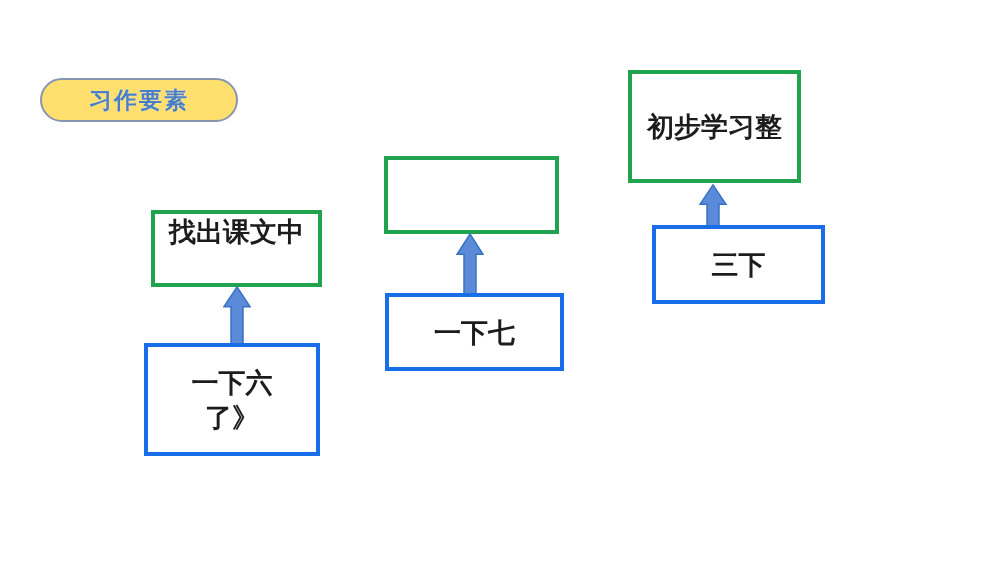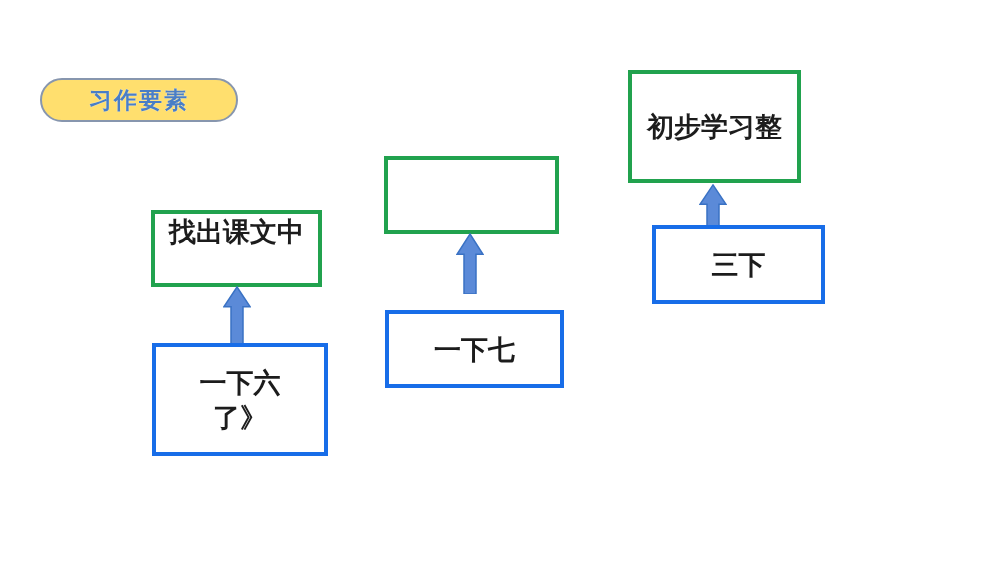--- a/index.html
+++ b/index.html
@@ -67,25 +67,25 @@
   .arrow{ position:absolute; display:block; }
   .corner-strip{
     position:absolute;
     left:0; top:547px;
     width:73px; height:16px;
     background:var(--decoration-blue);
   }
   
   .g1{ left:151px; top:210px; width:171px; height:77px;justify-content:space-between; }
   .a1{ left:223px; top:286px; width:28px; height:59px; }
-  .b1{ left:152px; top:343px; width:176px; height:113px; }
+  .b1{ left:144px; top:343px; width:176px; height:113px; }
   
   .g2{ left:384px; top:156px; width:175px; height:78px; }
   .a2{ left:456px; top:233px; width:28px; height:61px; }
-  .b2{ left:385px; top:310px; width:179px; height:78px; }
+  .b2{ left:385px; top:293px; width:179px; height:78px; }
   
   .g3{ left:628px; top:70px; width:173px; height:113px; }
   .a3{ left:699px; top:184px; width:28px; height:58px; }
   .b3{ left:628px; top:225px; width:173px; height:79px;margin-left:24px; }
 </style>
 </head>
 <body>
 
 <div class="slide">
 

